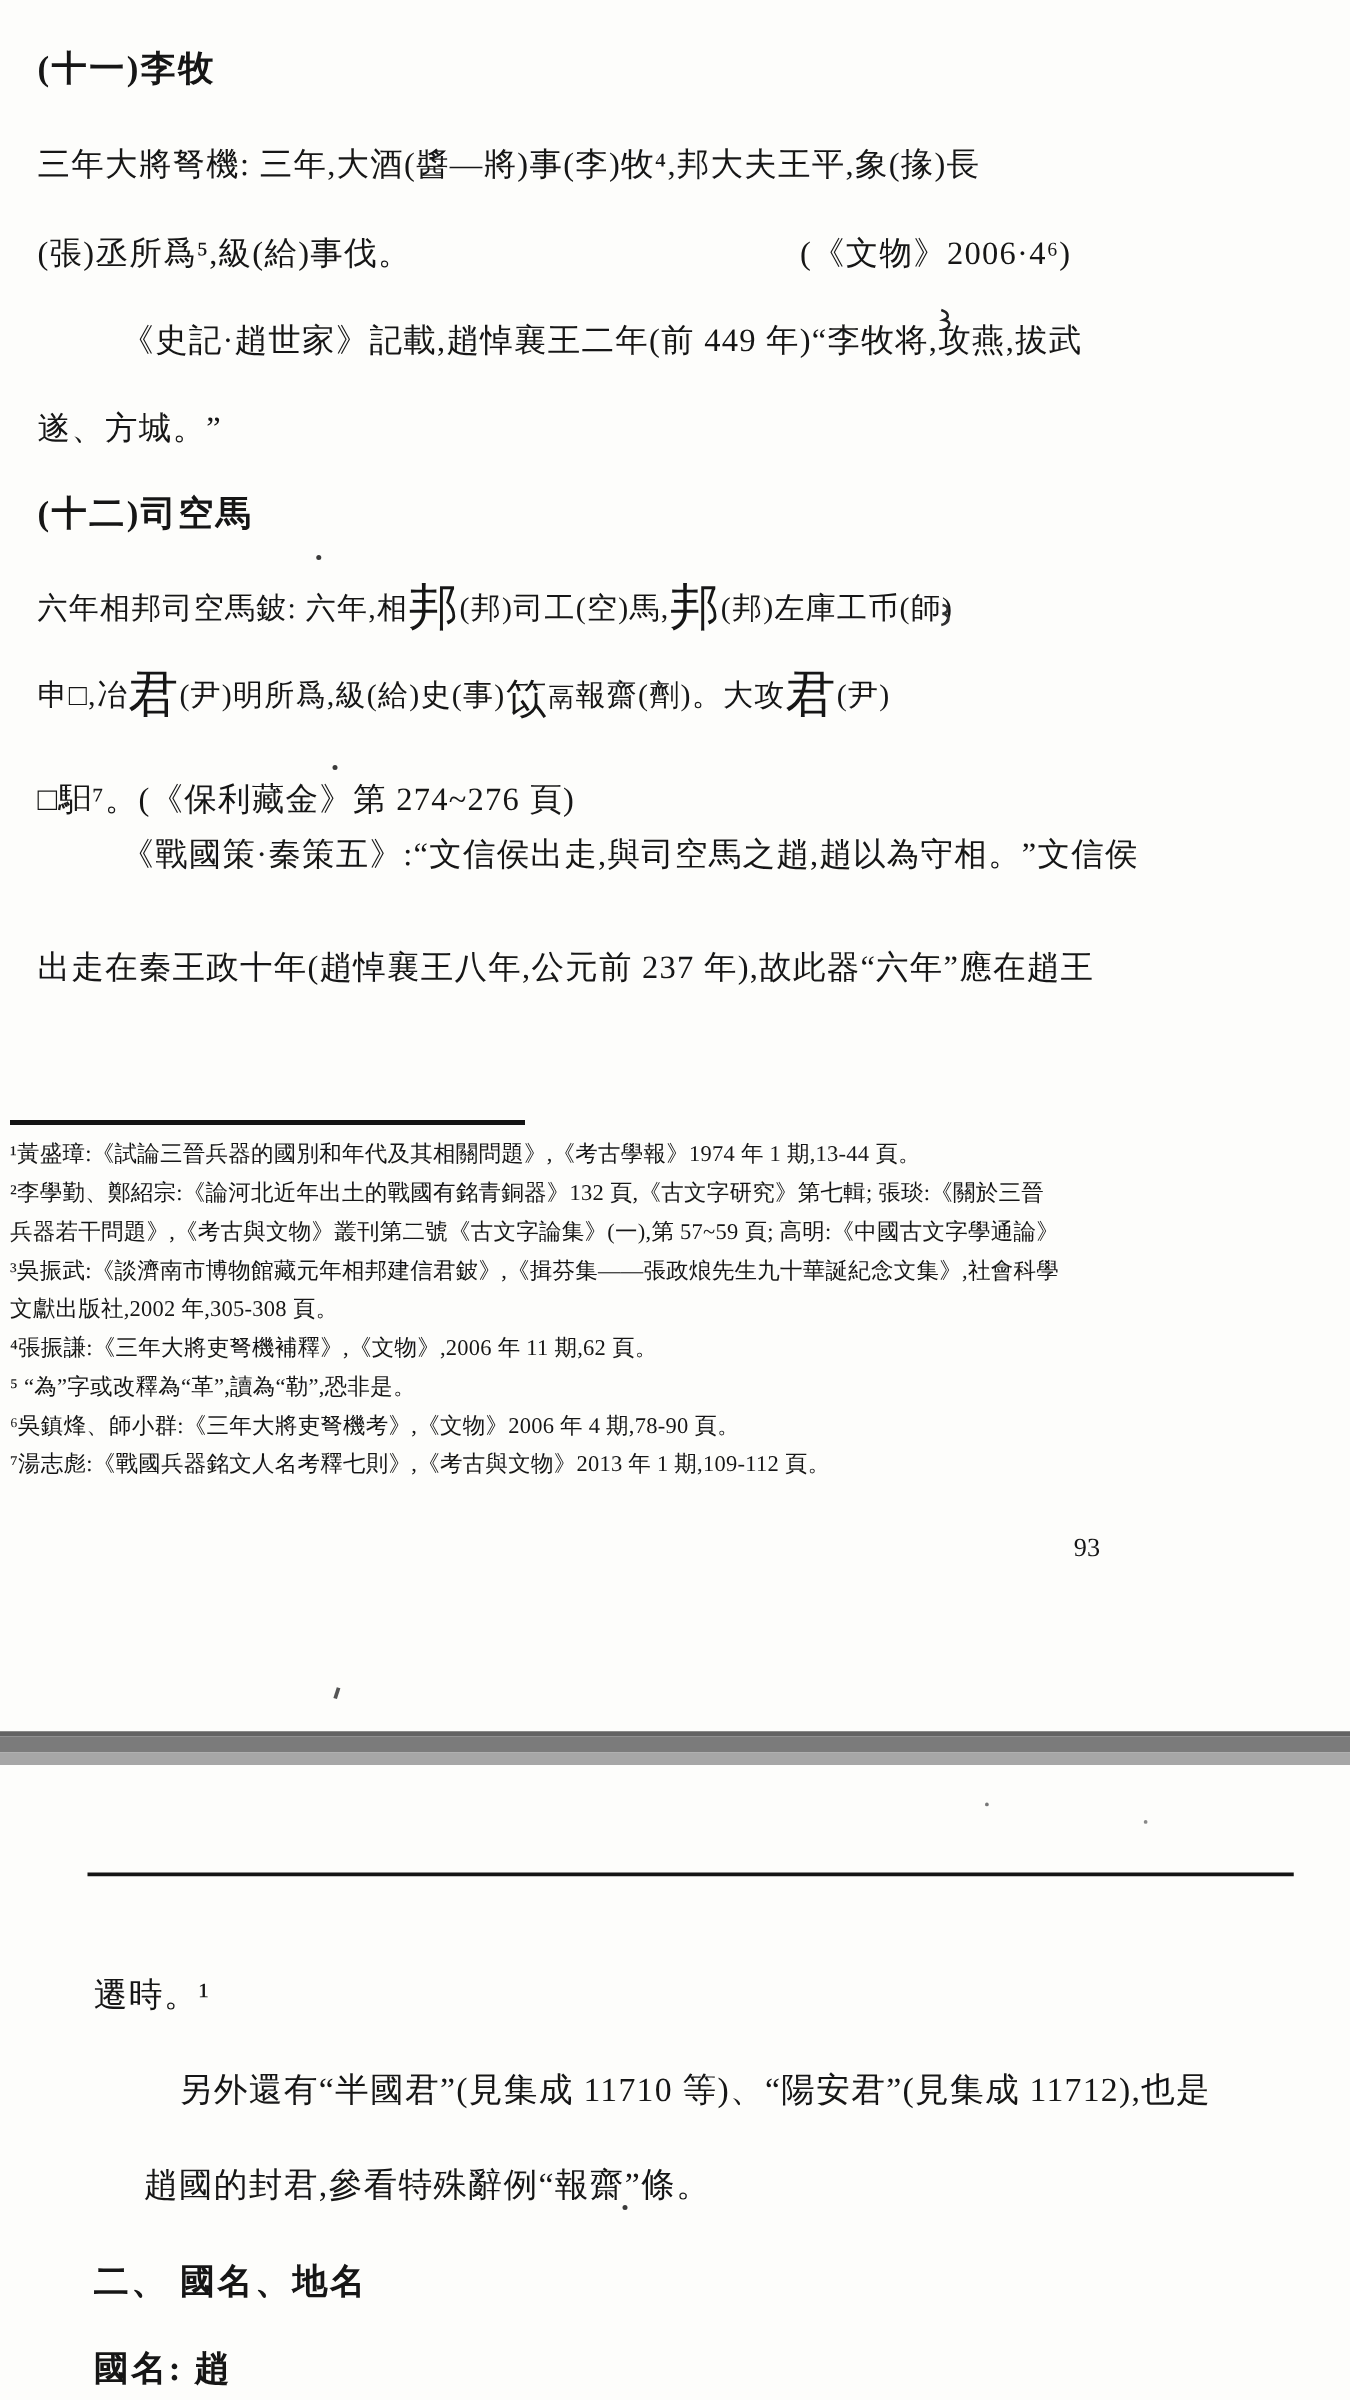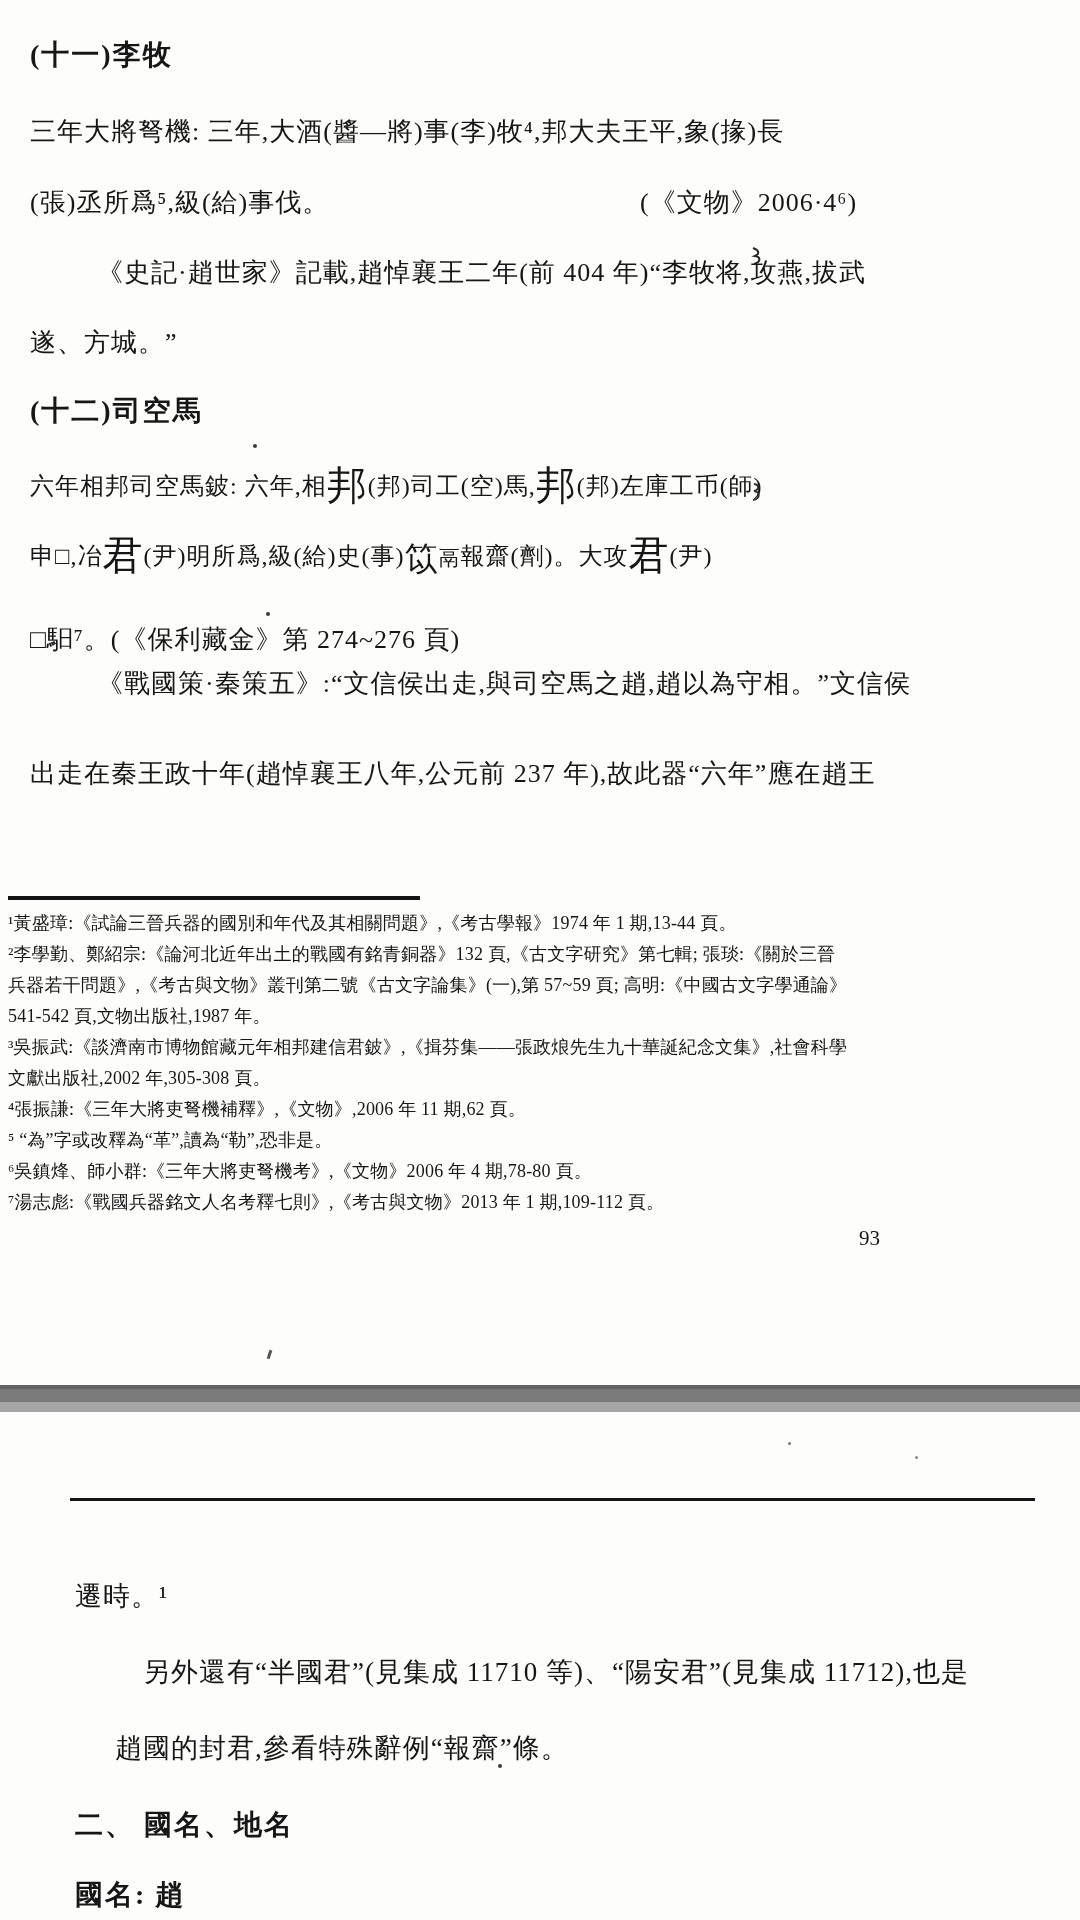--- a/index.html
+++ b/index.html
@@ -31,21 +31,21 @@
 <body>
 
 <div class="abs head" style="left:30px;top:36px;text-align:center;">(十一)李牧</div>
 
 <div class="abs main" style="left:30px;top:112px;">三年大將弩機: 三年,大酒(醬—將)事(李)牧⁴,邦大夫王平,象(掾)長</div>
 
 <div class="abs main" style="left:30px;top:183px;">(張)丞所爲⁵,級(給)事伐。</div>
 
 <div class="abs main" style="left:640px;top:183px;">(《文物》2006·4⁶)</div>
 
-<div class="abs main" style="left:97px;top:253px;">《史記·趙世家》記載,趙悼襄王二年(前 404 年)“李牧将,攻燕,拔武</div>
+<div class="abs main" style="left:97px;top:253px;">《史記·趙世家》記載,趙悼襄王二年(前 449 年)“李牧将,攻燕,拔武</div>
 
 <div class="abs main" style="left:30px;top:323px;">遂、方城。”</div>
 
 <div class="abs head" style="left:30px;top:392px;">(十二)司空馬</div>
 
 <div class="abs main" style="left:30px;top:466px;"><span class="seg seg-t">六年相邦司空馬鈹: 六年,相</span><span class="seg seg-big">邦</span><span class="seg seg-t">(邦)司工(空)馬,</span><span class="seg seg-big">邦</span><span class="seg seg-t">(邦)左庫工币(師)</span></div>
 
 <div class="abs main" style="left:30px;top:536px;"><span class="seg seg-t">申□,冶</span><span class="seg seg-big">君</span><span class="seg seg-t">(尹)明所爲,級(給)史(事)</span><span class="seg seg-mid">笖</span><span class="seg seg-sm">鬲</span><span class="seg seg-t">報齋(劑)。大攻</span><span class="seg seg-big">君</span><span class="seg seg-t">(尹)</span></div>
 
 <div class="abs main" style="left:30px;top:620px;">□馹⁷。(《保利藏金》第 274~276 頁)</div>
@@ -56,34 +56,33 @@
 
 <div class="rule" style="left:8px;top:896px;width:412px;height:4px;"></div>
 
 <div class="abs fn" style="left:8px;top:908px;width:1010px;">
     <div class="fn-group">
       <div class="fn-line">¹黃盛璋:《試論三晉兵器的國別和年代及其相關問題》,《考古學報》1974 年 1 期,13-44 頁。</div>
     </div>
     <div class="fn-group">
       <div class="fn-line">²李學勤、鄭紹宗:《論河北近年出土的戰國有銘青銅器》132 頁,《古文字研究》第七輯; 張琰:《關於三晉</div>
       <div class="fn-line">兵器若干問題》,《考古與文物》叢刊第二號《古文字論集》(一),第 57~59 頁; 高明:《中國古文字學通論》</div>
-      <div class="fn-line">541-542 頁,文物出版社,1987 年。</div>
     </div>
     <div class="fn-group">
       <div class="fn-line">³吳振武:《談濟南市博物館藏元年相邦建信君鈹》,《揖芬集——張政烺先生九十華誕紀念文集》,社會科學</div>
       <div class="fn-line">文獻出版社,2002 年,305-308 頁。</div>
     </div>
     <div class="fn-group">
       <div class="fn-line">⁴張振謙:《三年大將吏弩機補釋》,《文物》,2006 年 11 期,62 頁。</div>
     </div>
     <div class="fn-group">
       <div class="fn-line">⁵ “為”字或改釋為“革”,讀為“勒”,恐非是。</div>
     </div>
     <div class="fn-group">
-      <div class="fn-line">⁶吳鎮烽、師小群:《三年大將吏弩機考》,《文物》2006 年 4 期,78-80 頁。</div>
+      <div class="fn-line">⁶吳鎮烽、師小群:《三年大將吏弩機考》,《文物》2006 年 4 期,78-90 頁。</div>
     </div>
     <div class="fn-group">
       <div class="fn-line">⁷湯志彪:《戰國兵器銘文人名考釋七則》,《考古與文物》2013 年 1 期,109-112 頁。</div>
     </div>
   </div>
 
 <div class="abs pagenum" style="left:0;top:1226px;width:880px;text-align:right;">93</div>
 
 <svg class="abs" style="left:750px;top:246px;" width="14" height="20">
   <path d="M3 2 C9 4 10 8 5 10 C11 11 11 16 4 18" stroke="#222" fill="none" stroke-width="2"></path>

